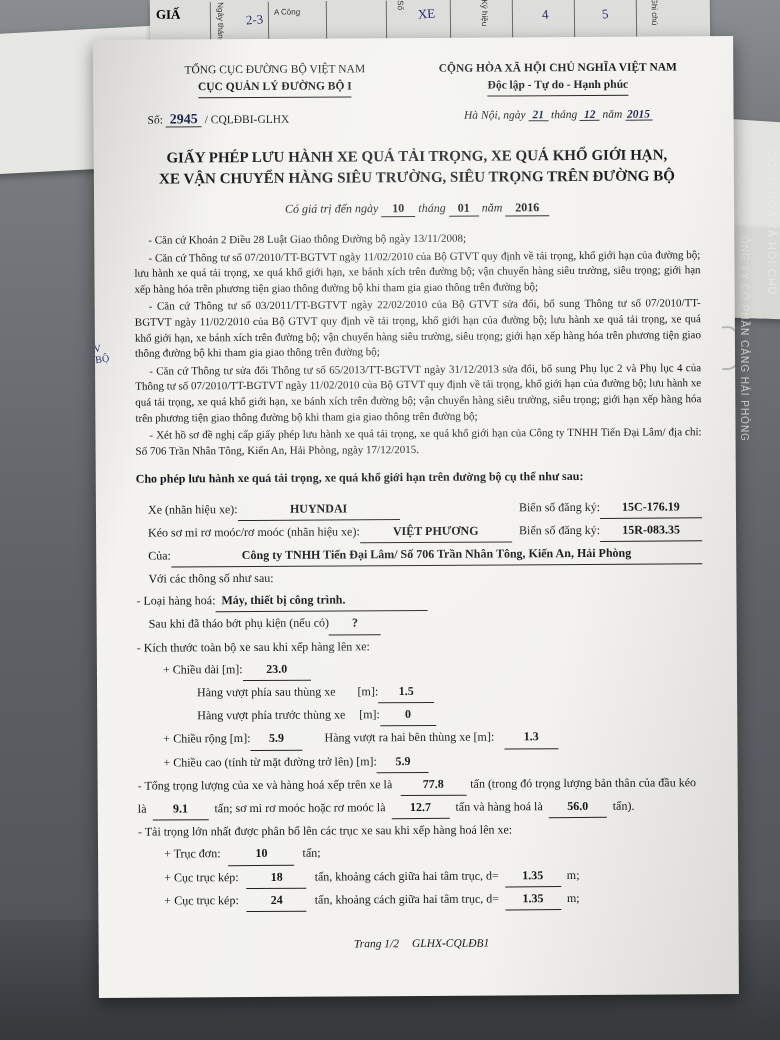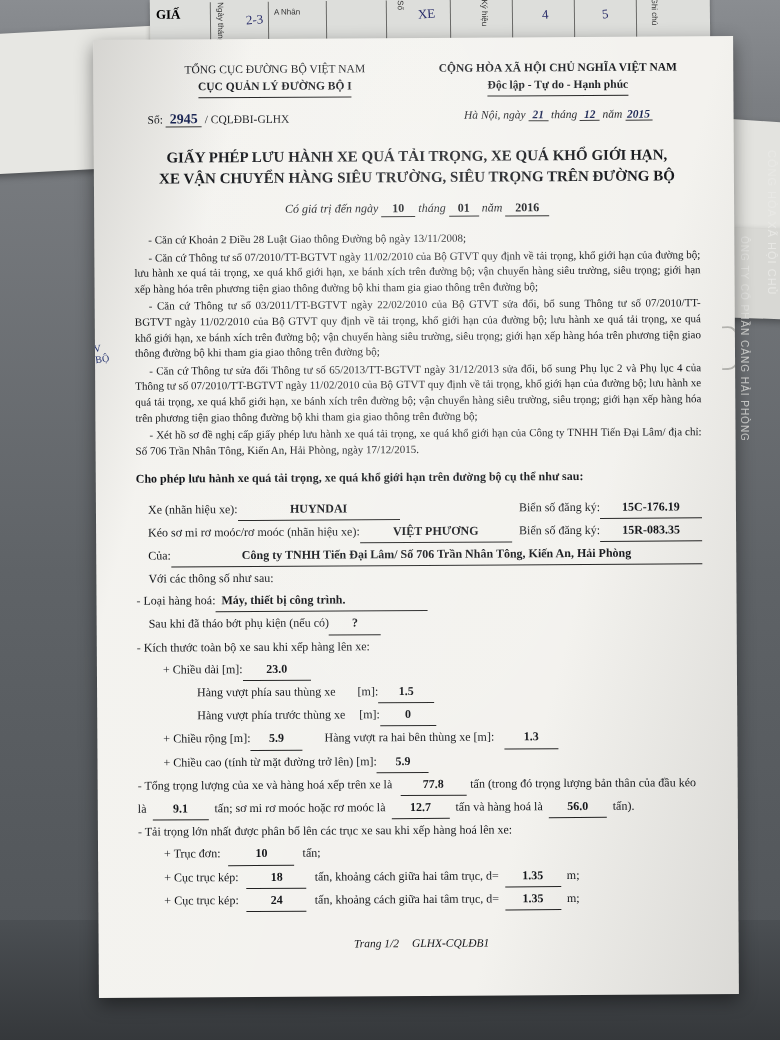--- a/index.html
+++ b/index.html
@@ -105,21 +105,21 @@
     <div class="tline" style="left:118px"></div>
     <div class="tline" style="left:176px"></div>
     <div class="tline" style="left:236px"></div>
     <div class="tline" style="left:300px"></div>
     <div class="tline" style="left:362px"></div>
     <div class="tline" style="left:424px"></div>
     <div class="tline" style="left:486px"></div>
     <div style="position:absolute;left:6px;top:8px;font-size:13px;font-weight:bold;">GIẤ</div>
     <div class="vlbl" style="left:66px;top:4px">Ngày tháng</div>
     <div class="hw" style="left:96px;top:14px">2-3</div>
-    <div class="lbl" style="left:124px;top:10px">A Nhân</div>
+    <div class="lbl" style="left:124px;top:10px">A Công</div>
     <div class="vlbl" style="left:246px;top:4px">Số</div>
     <div class="hw" style="left:268px;top:10px">XE</div>
     <div class="vlbl" style="left:330px;top:4px">Ký hiệu</div>
     <div class="hw" style="left:392px;top:12px">4</div>
     <div class="hw" style="left:452px;top:12px">5</div>
     <div class="vlbl" style="left:500px;top:4px">Ghi chú</div>
   </div>
 
   <div class="side-label">CÔNG HÒA XÃ HỘI CHỦ</div>
   <div class="side-label two">ÔNG TY CỔ PHẦN CẢNG HẢI PHÒNG</div>

